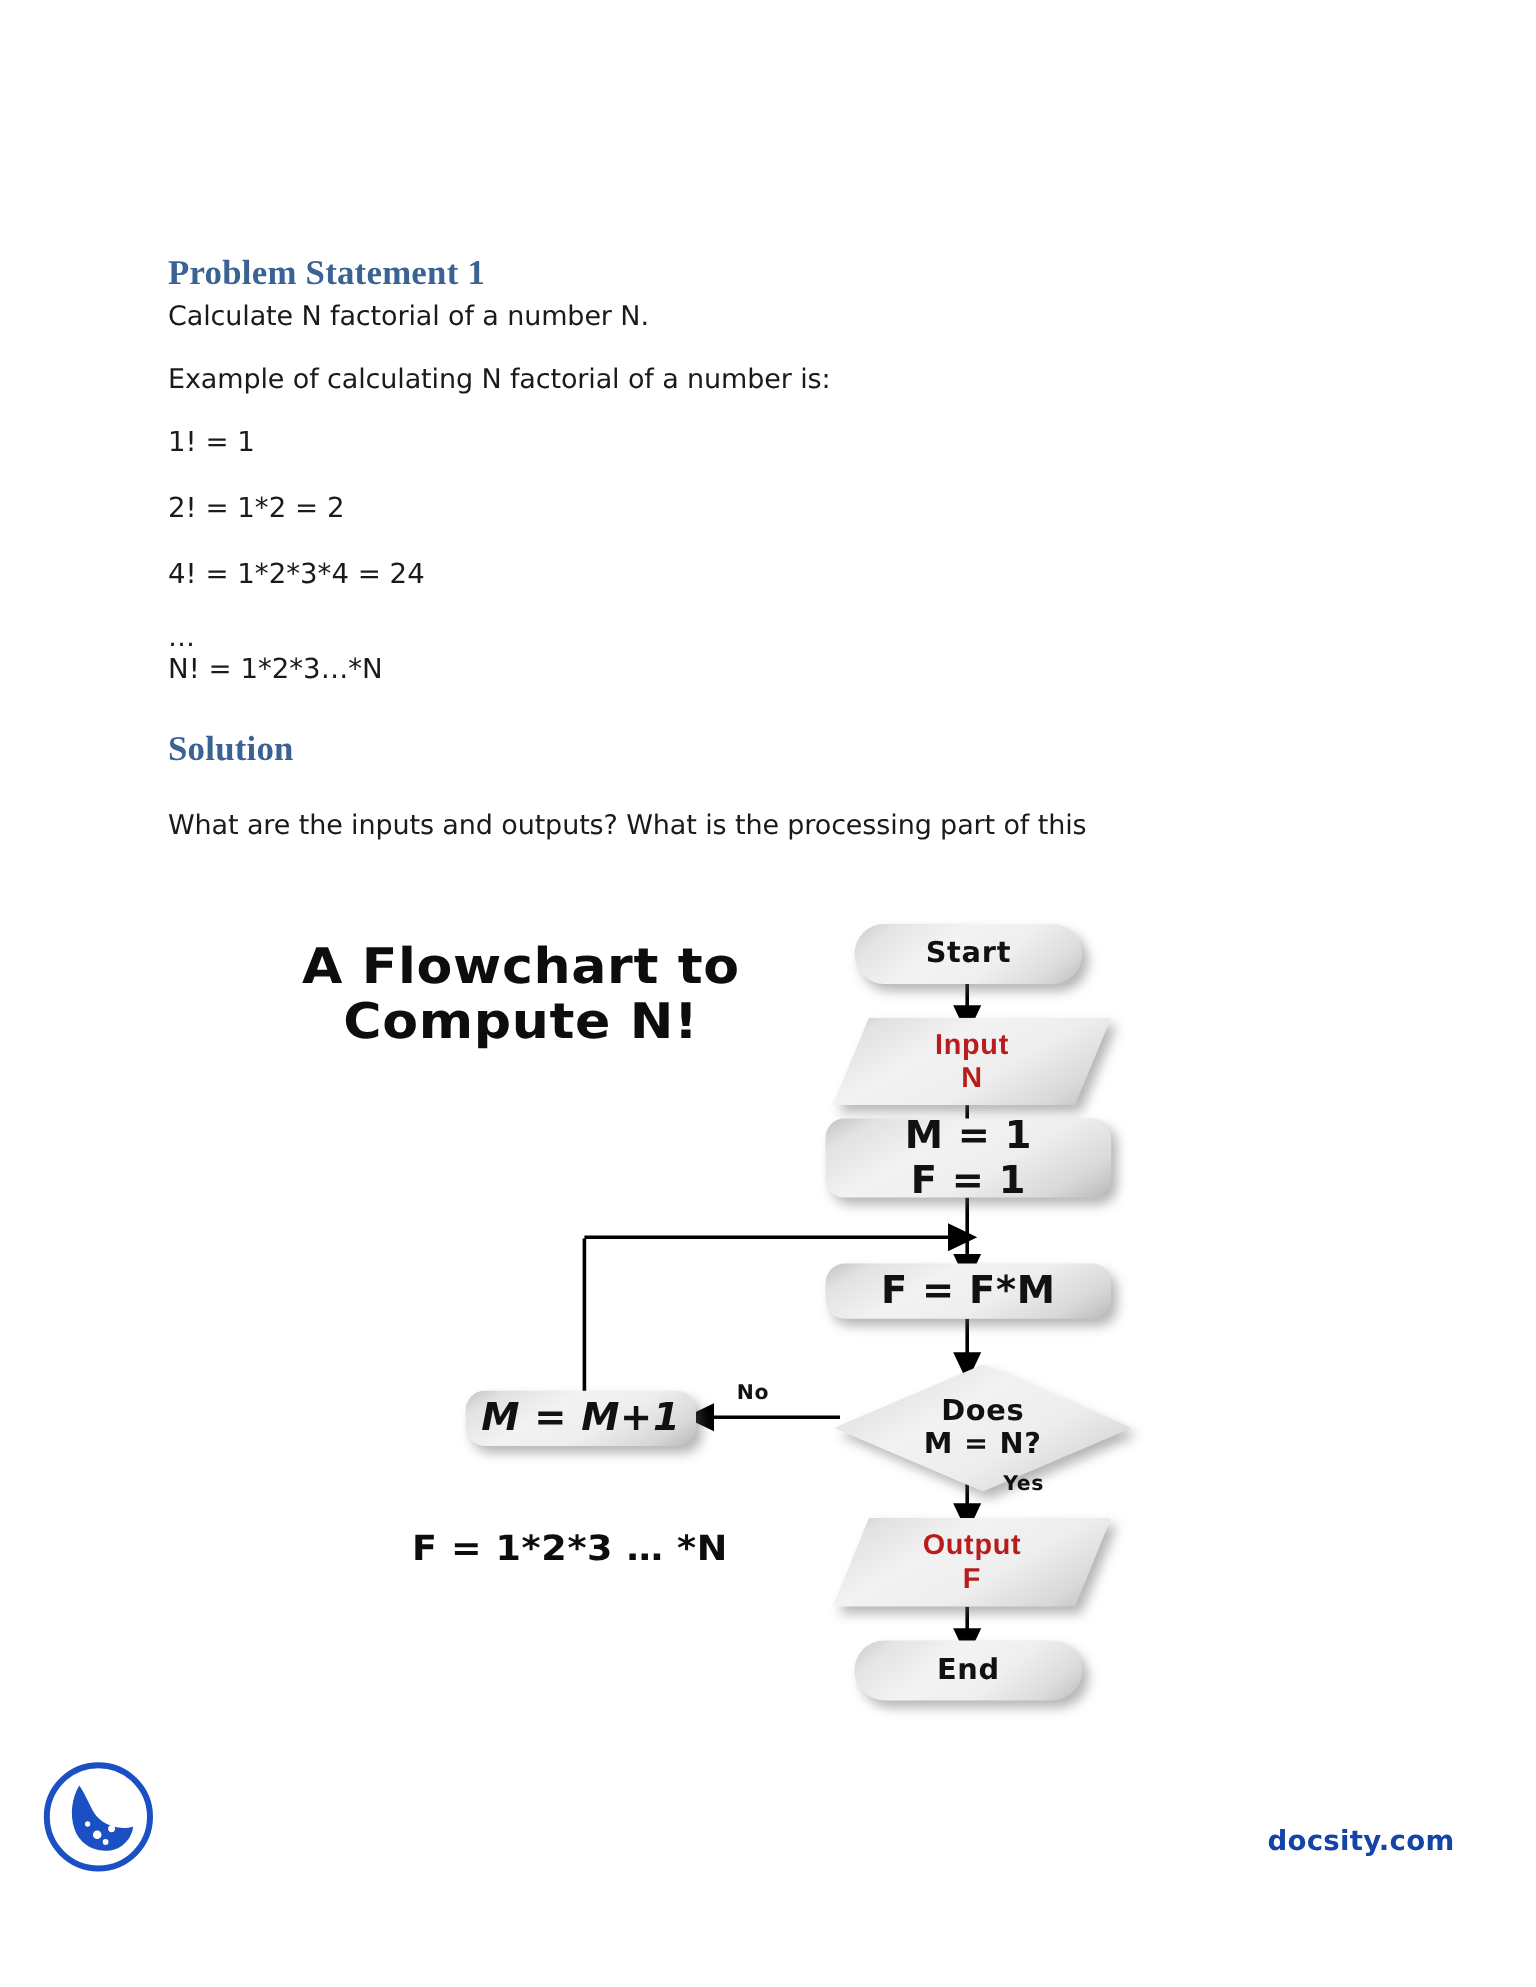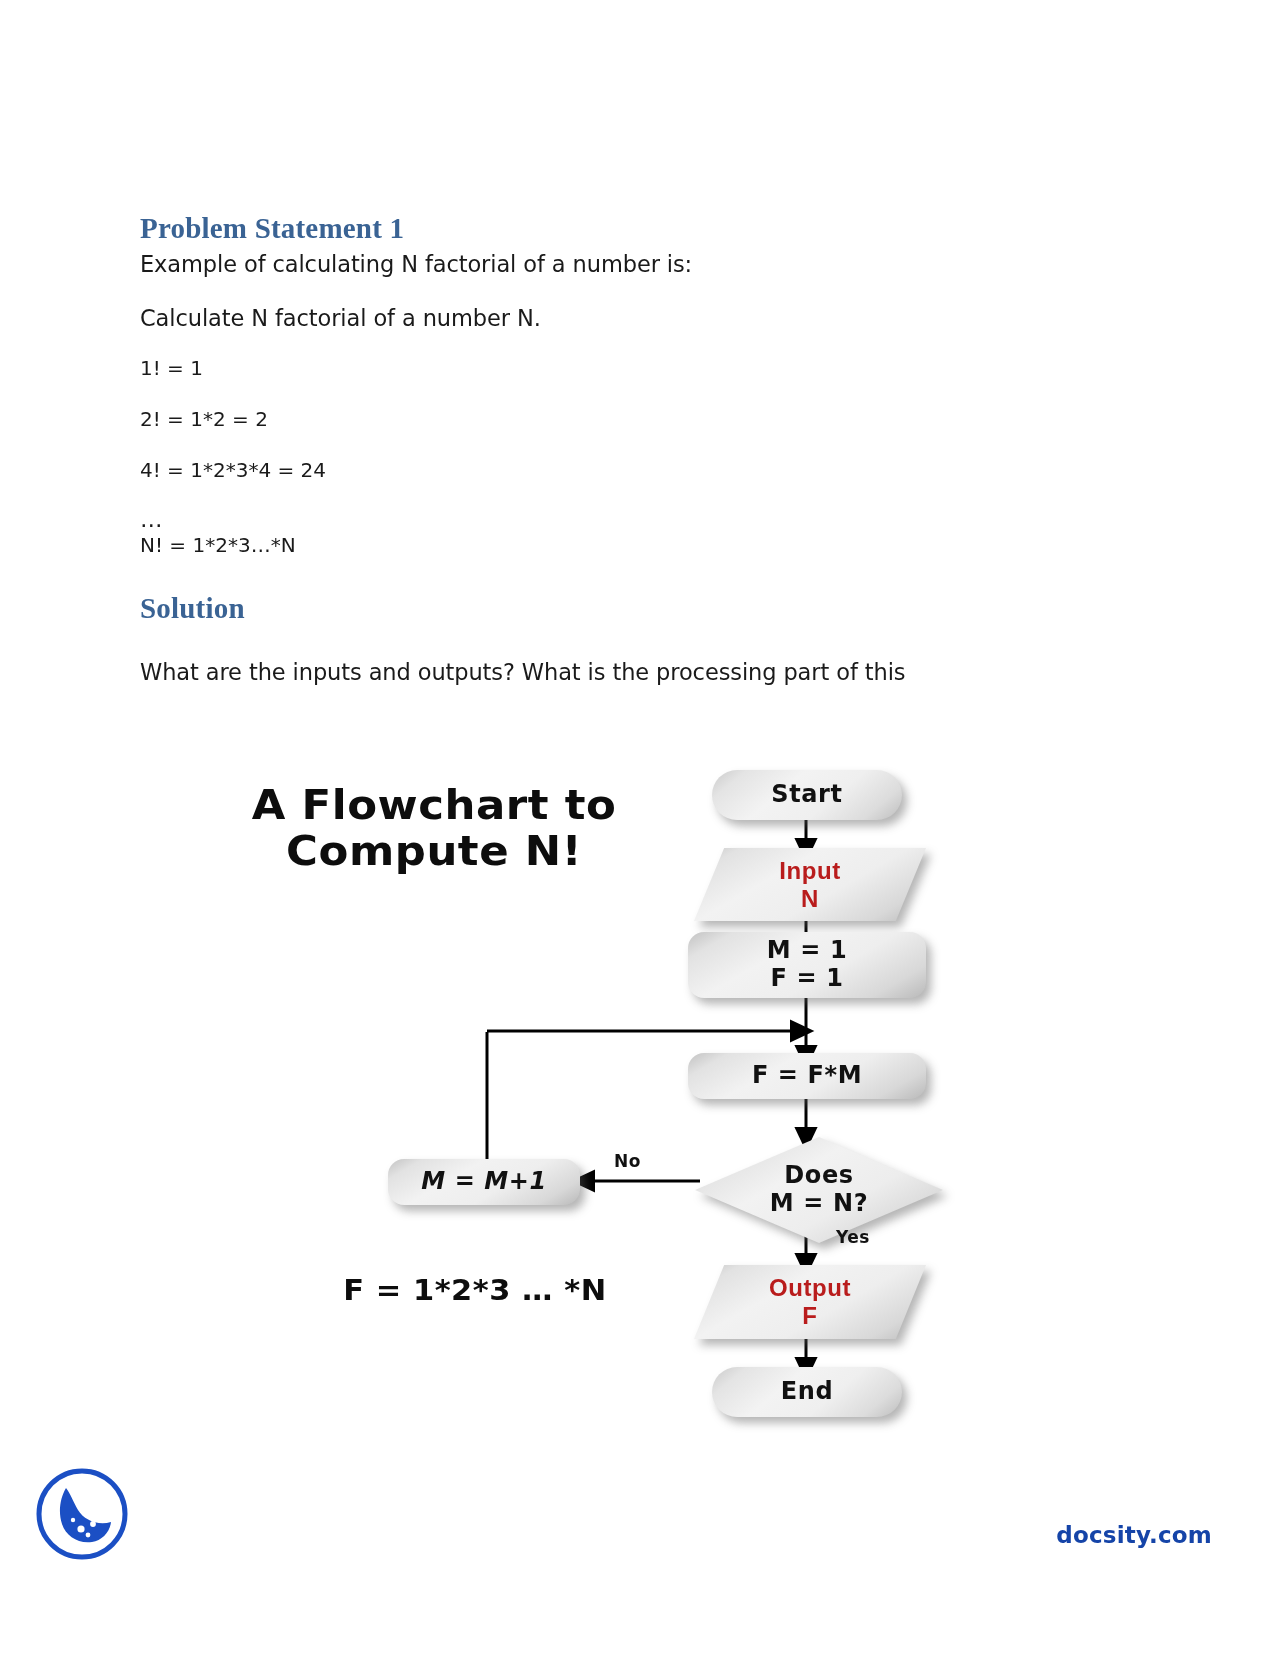--- a/index.html
+++ b/index.html
@@ -55,21 +55,21 @@
   .para.justify {
     text-align: justify;
     text-justify: inter-word;
     line-height: 1.42;
     margin-bottom: 0;
   }
   .para.justify .lastline { text-align: left; }
 
   .eq {
     font-family: "DejaVu Sans", sans-serif;
-    font-size: 20px;
+    font-size: 23px;
     color: #1a1a1a;
     line-height: 1.30;
     margin: 0 0 25px 0;
   }
   .ellipsis-line {
     font-family: "DejaVu Sans", sans-serif;
     font-size: 22.5px;
     color: #1a1a1a;
     line-height: 1.0;
     margin: 0 0 2px 0;
@@ -139,21 +139,21 @@
 
   .terminator {
     background: linear-gradient(140deg, #c9c9c9 0%, #e4e4e4 14%, #f3f3f3 38%, #efefef 62%, #dcdcdc 84%, #bdbdbd 100%);
     border-radius: 999px;
     font-size: 24px;
   }
 
   .process {
     background: linear-gradient(150deg, #c2c2c2 0%, #e2e2e2 13%, #f2f2f2 36%, #eeeeee 60%, #d8d8d8 84%, #b9b9b9 100%);
     border-radius: 16px;
-    font-size: 24px;
+    font-size: 32px;
   }
 
   .io-wrap {
     position: absolute;
   }
   .io-shape {
     position: absolute;
     inset: 0;
     background: linear-gradient(150deg, #c2c2c2 0%, #e2e2e2 13%, #f2f2f2 36%, #eeeeee 60%, #d8d8d8 84%, #b9b9b9 100%);
     clip-path: polygon(13% 0%, 100% 0%, 87% 100%, 0% 100%);
@@ -233,23 +233,23 @@
 </style>
 </head>
 <body>
 
 <div class="page">
 
   <div class="content">
 
     <h1 class="heading">Problem Statement 1</h1>
 
+    <p class="para tight">Calculate N factorial of a number N.</p>
+
     <p class="para">Example of calculating N factorial of a number is:</p>
-
-    <p class="para tight">Calculate N factorial of a number N.</p>
 
     <p class="eq">1! = 1</p>
     <p class="eq">2! = 1*2 = 2</p>
     <p class="eq">4! = 1*2*3*4 = 24</p>
 
     <p class="ellipsis-line">…</p>
     <p class="eq nofloor">N! = 1*2*3…*N</p>
 
     <h1 class="heading solution">Solution</h1>
 

